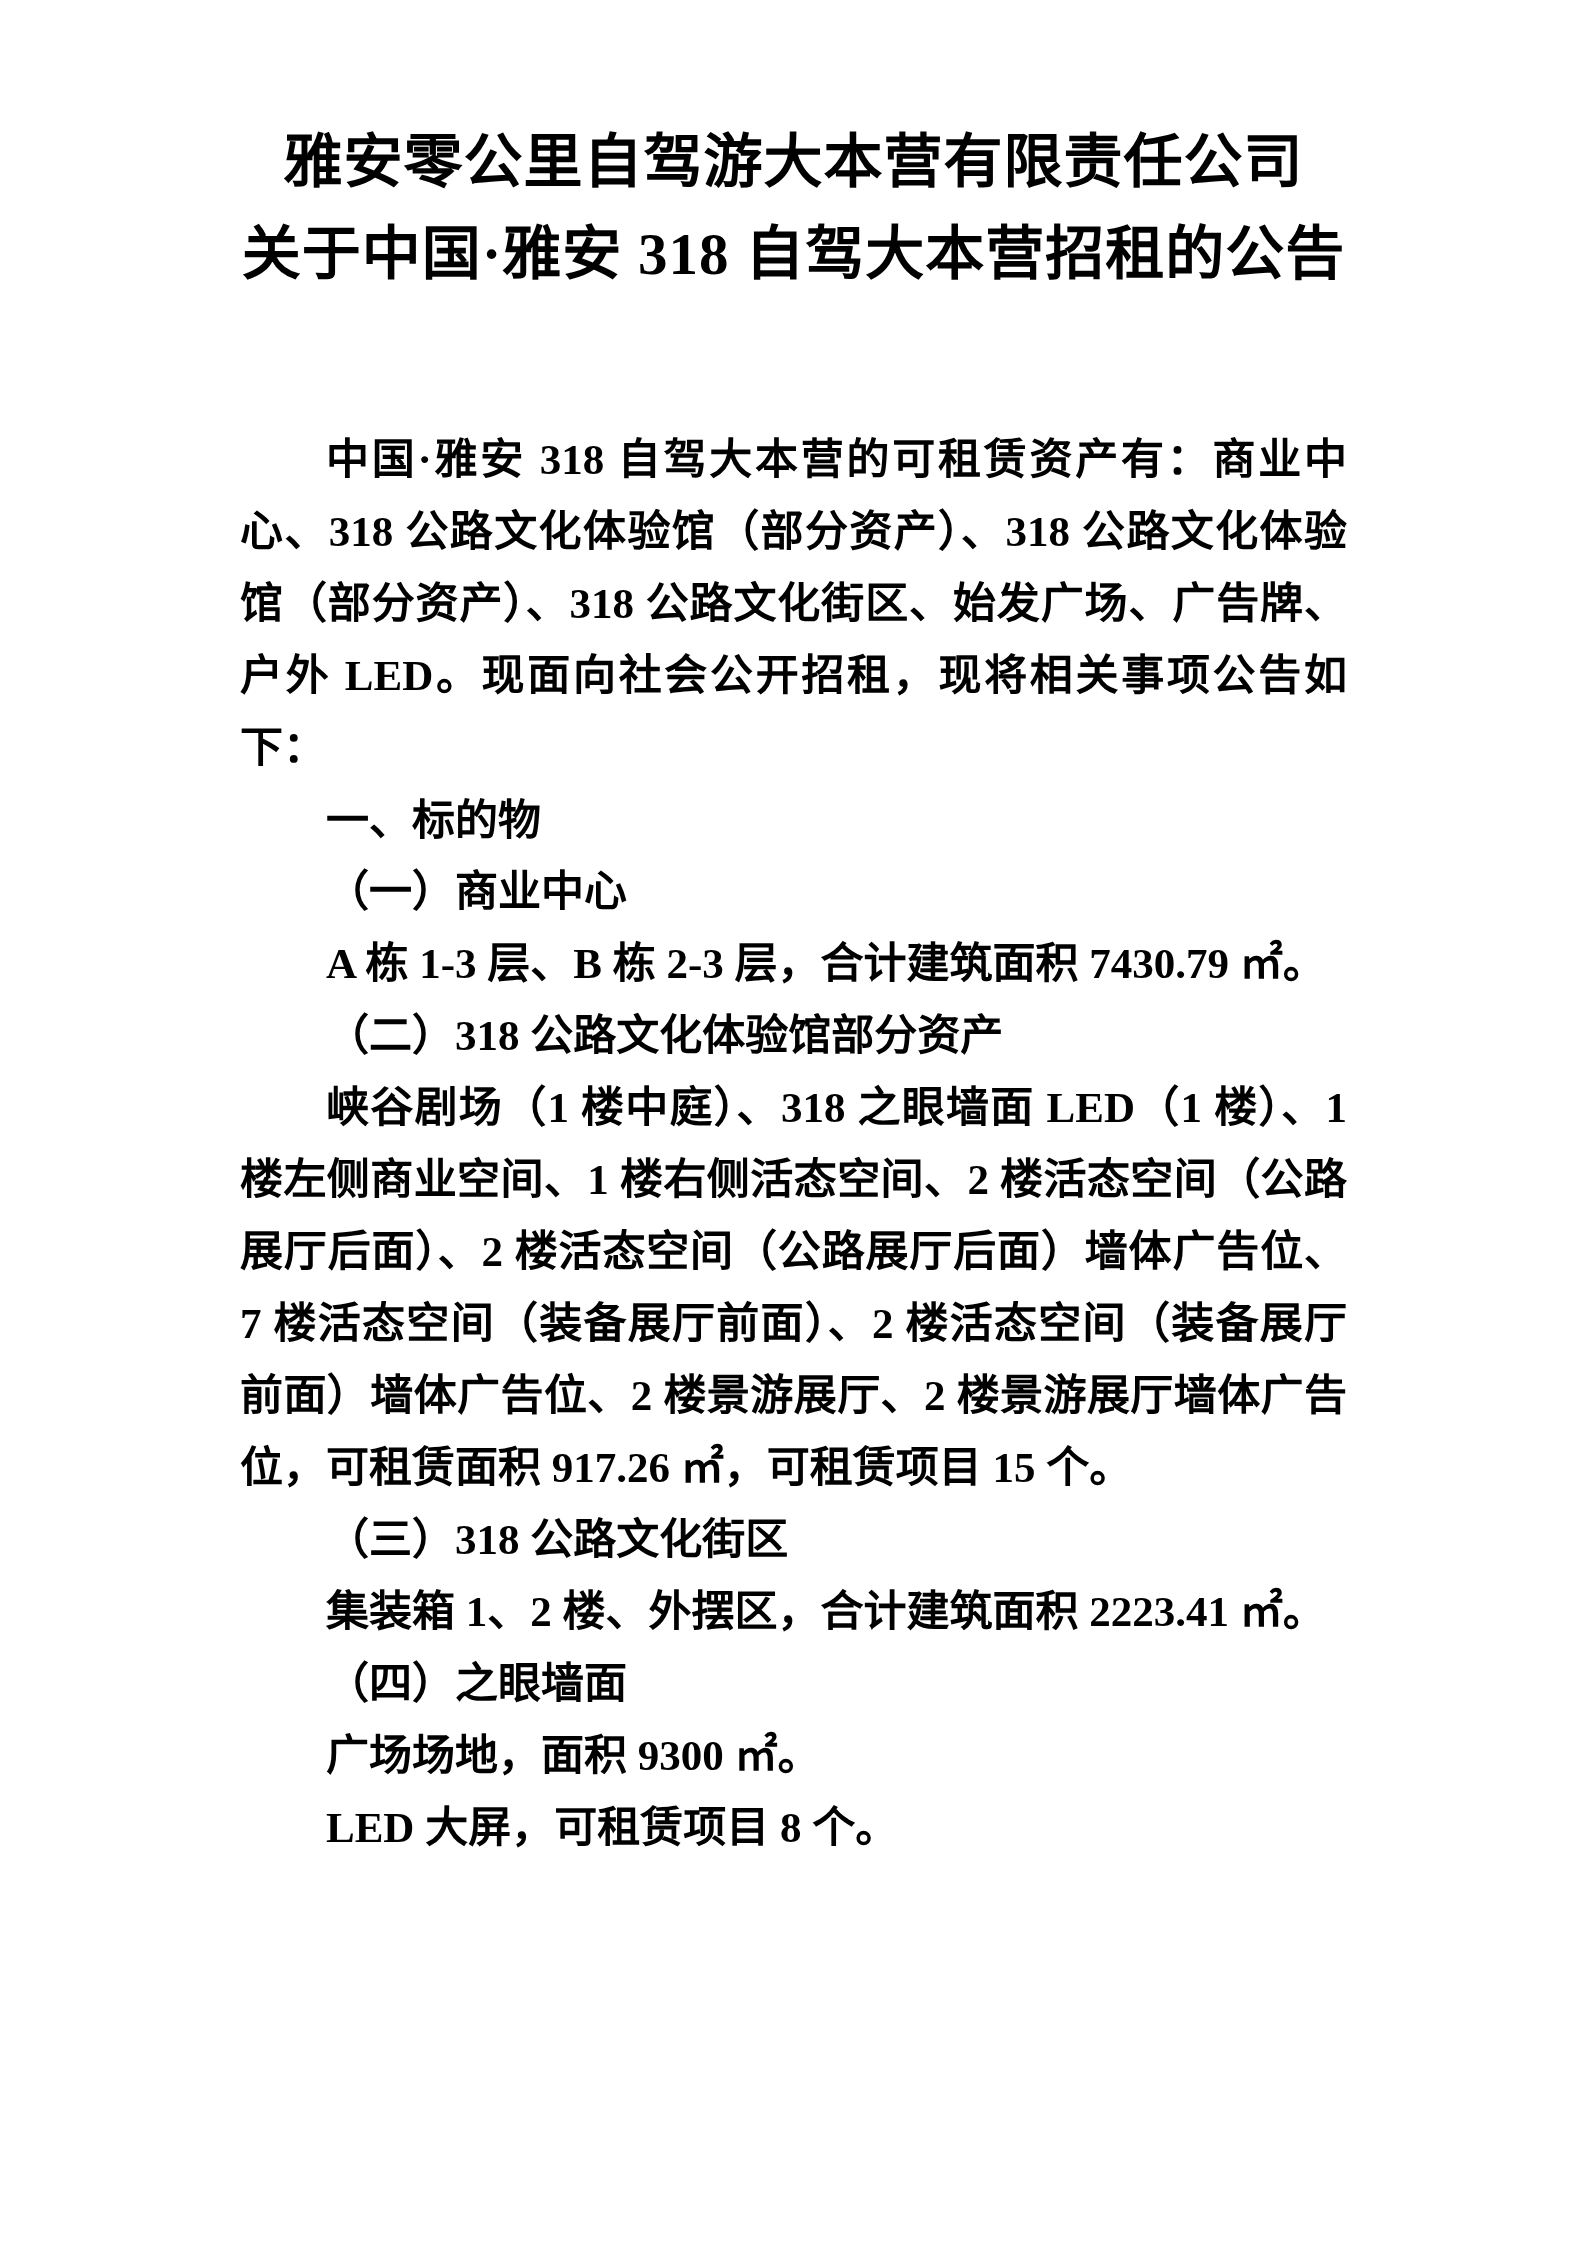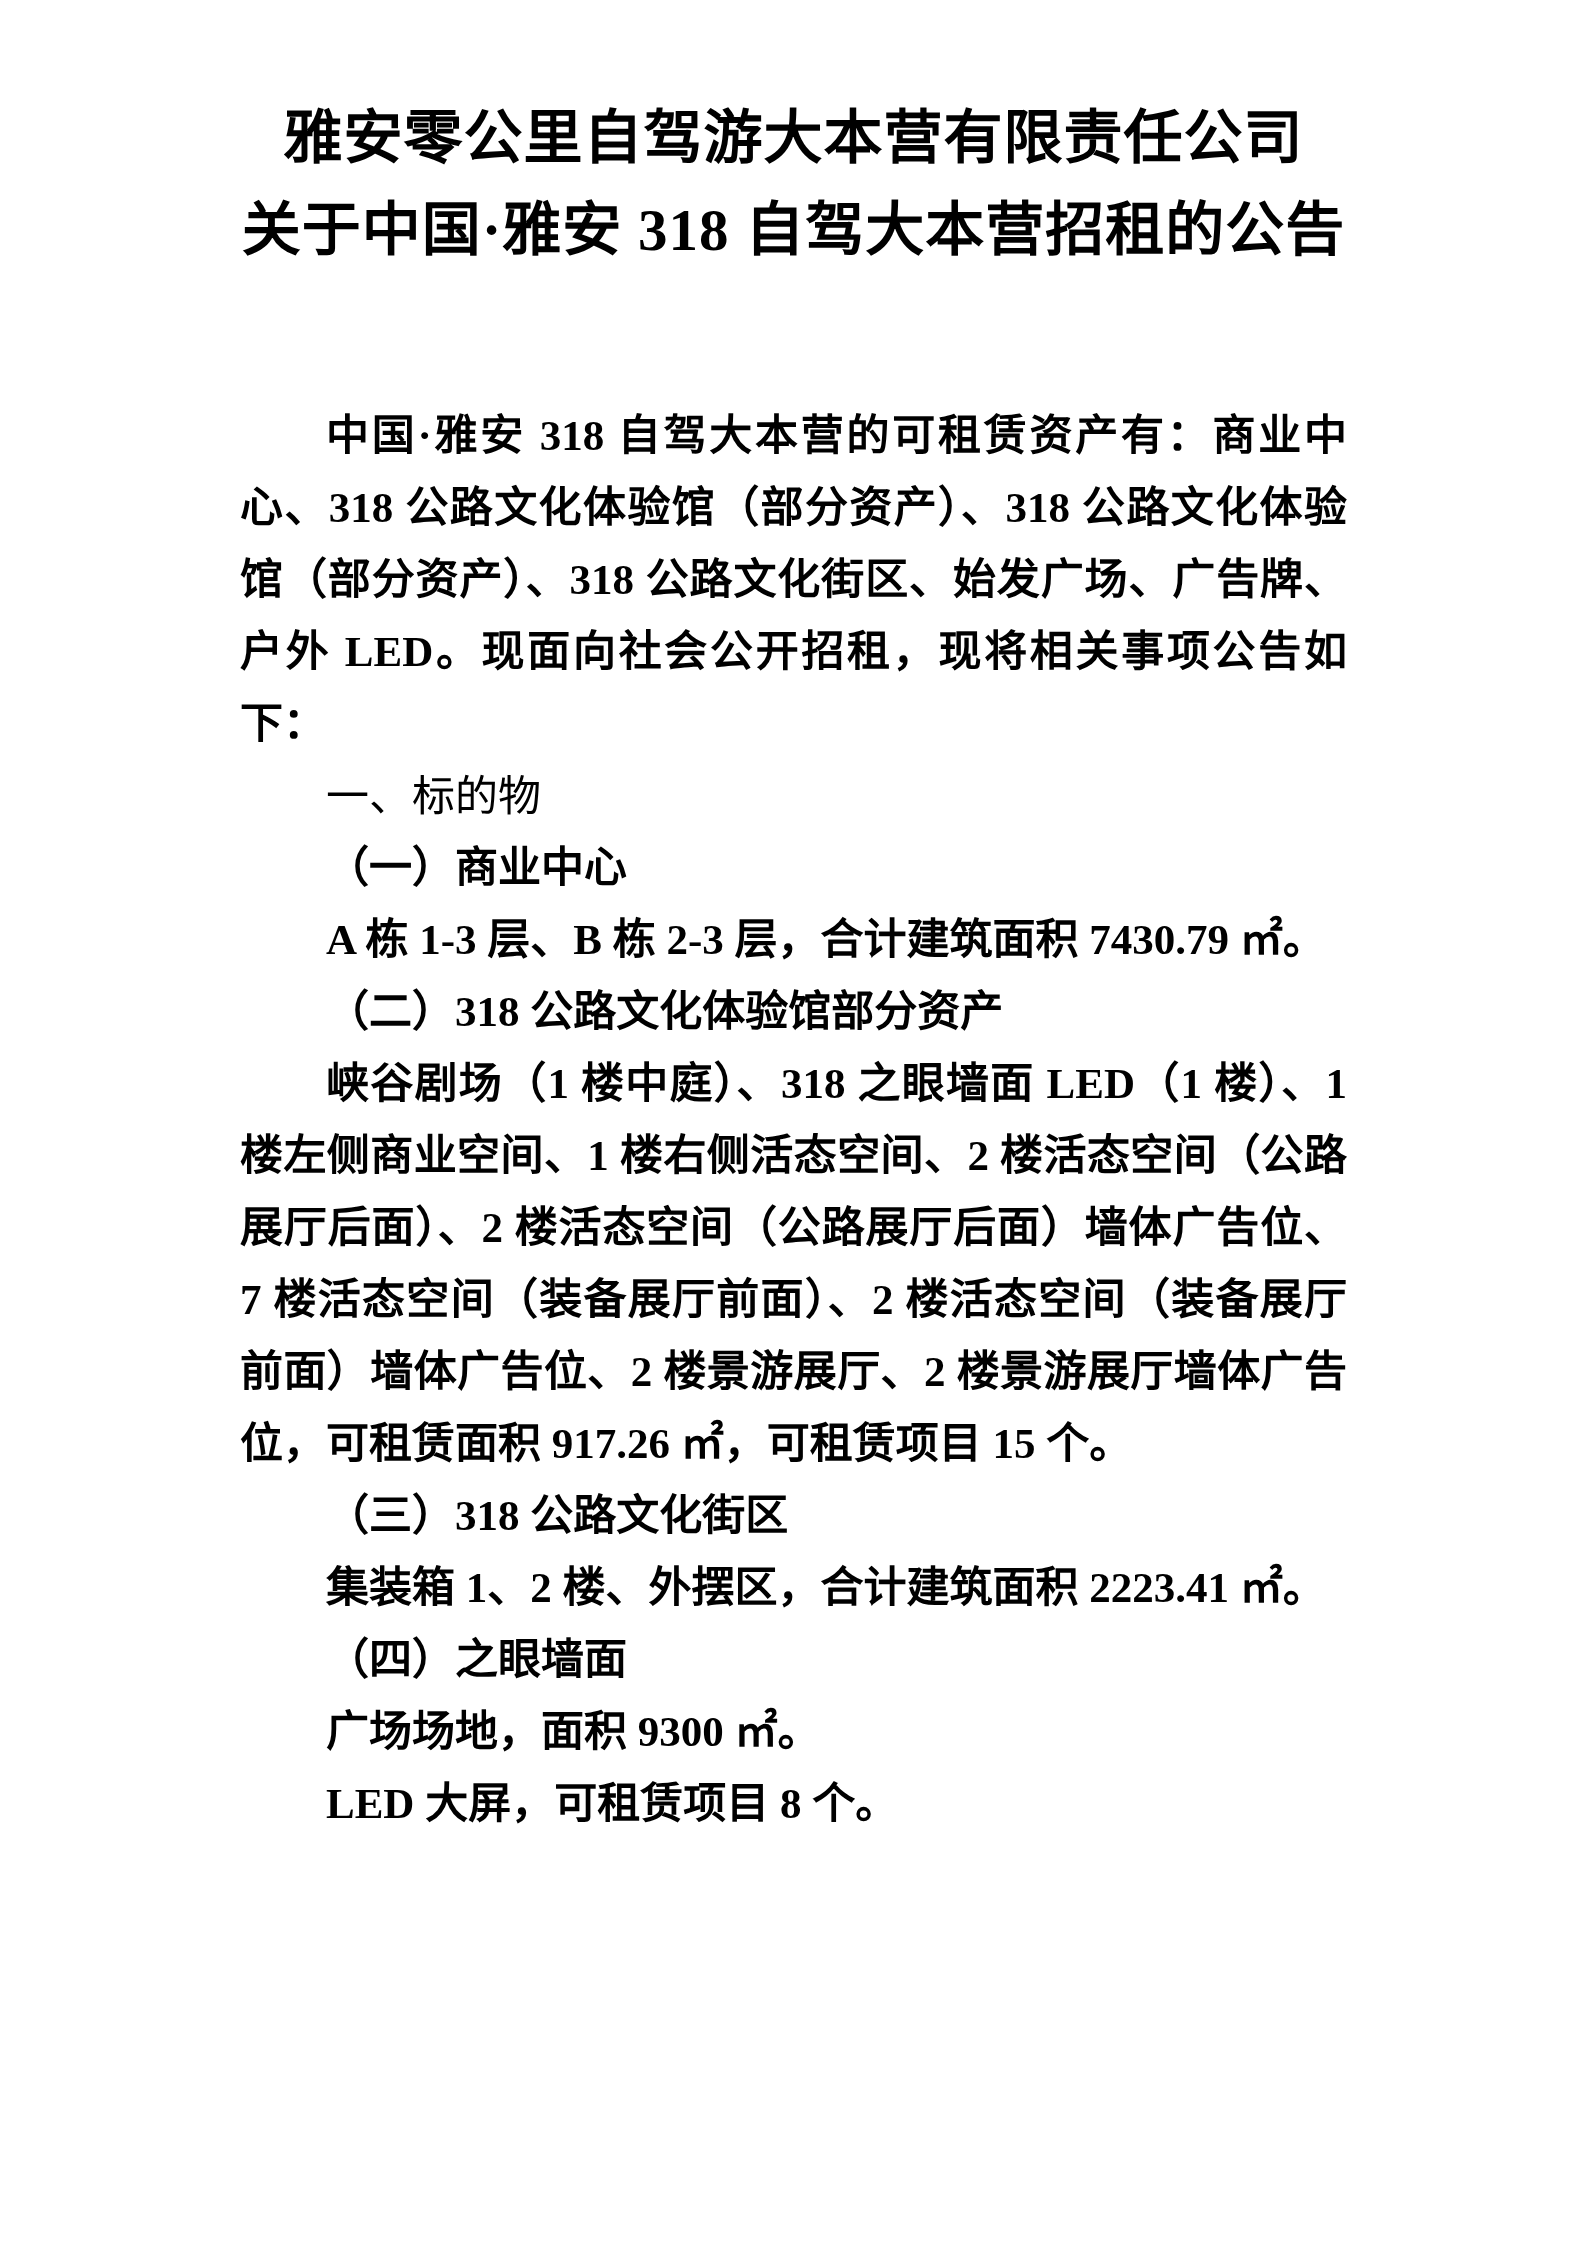--- a/index.html
+++ b/index.html
@@ -10,21 +10,21 @@
   .page {
     position: relative;
     width: 1587px;
     height: 2245px;
     background: #ffffff;
     color: #000000;
     overflow: hidden;
     font-family: "Liberation Serif", "DejaVu Serif", serif;
   }
   .content {
-    padding: 92px 240px 0 240px;
+    padding: 116px 240px 0 240px;
     box-sizing: border-box;
   }
   .titles {
     margin-bottom: 124px;
   }
   .title-line {
     margin: 0;
     font-size: 59px;
     line-height: 92px;
     font-weight: bold;
@@ -35,21 +35,21 @@
     margin: 0;
     font-size: 43px;
     line-height: 72px;
     text-align: justify;
     text-indent: 2em;
     word-break: break-all;
     font-weight: bold;
   }
   .heading-hei {
     font-family: "Liberation Sans", "DejaVu Sans", sans-serif;
-    font-weight: normal;
+    font-weight: bold;
   }
   .item-label {
     
   }
 </style>
 </head>
 <body>
 
 <div class="page">
   <div class="content">

